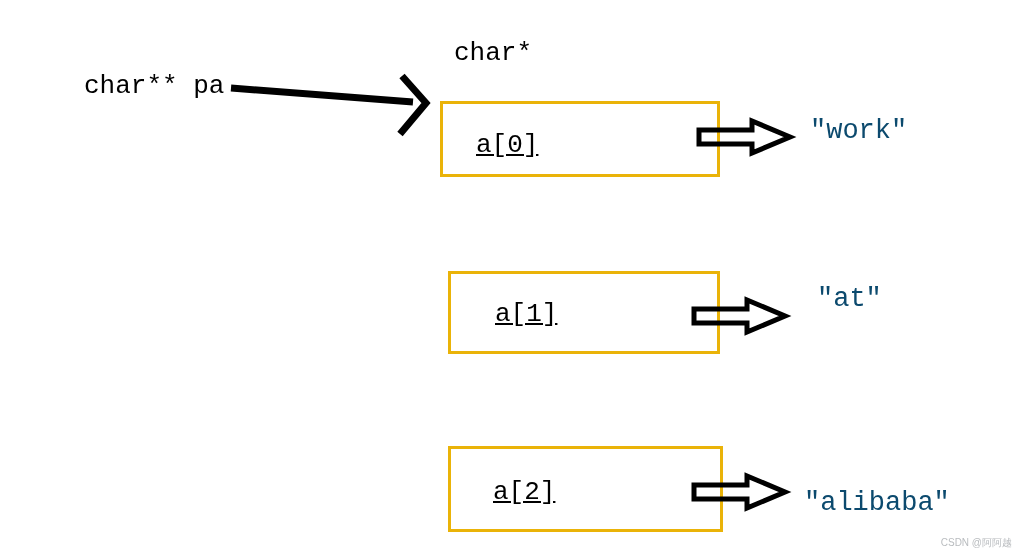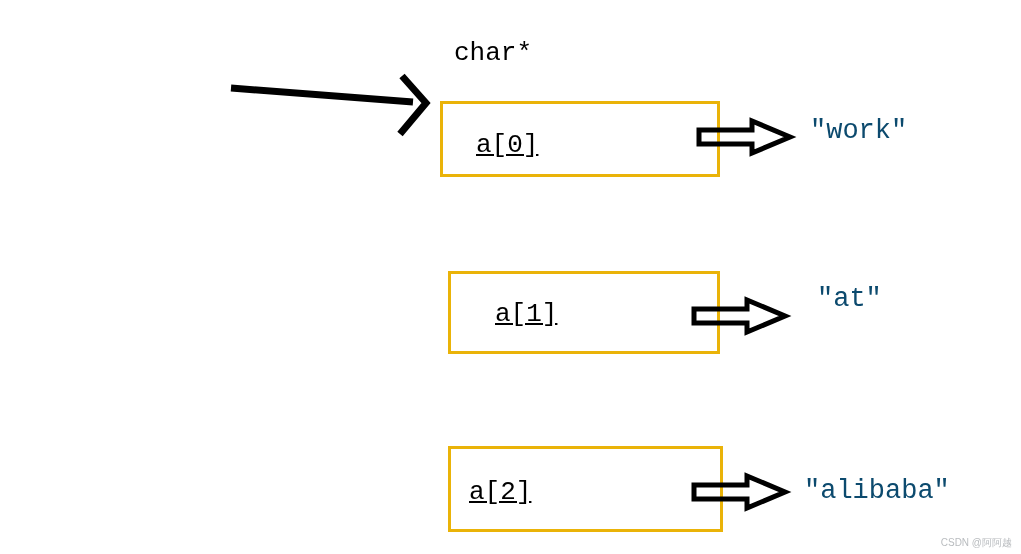--- a/index.html
+++ b/index.html
@@ -54,21 +54,21 @@
   .cell0 { left: 440px; top: 101px; width: 280px; height: 76px; }
   .cell1 { left: 448px; top: 271px; width: 272px; height: 83px; padding-left: 12px; }
   .cell2 { left: 448px; top: 446px; width: 275px; height: 86px; }
   .cell-text {
     font-size: 26px;
     line-height: 26px;
     white-space: pre;
   }
   .cell0 .cell-text { margin-left: 33px; padding-top: 12px; }
   .cell1 .cell-text { margin-left: 32px; padding-top: 3px;  }
-  .cell2 .cell-text { margin-left: 18px; padding-top: 6px;  }
+  .cell2 .cell-text { margin-left: 42px; padding-top: 6px;  }
 
   .blockarrow {
     position: absolute;
     width: 100px;
     height: 40px;
     overflow: visible;
   }
   .blockarrow polygon {
     fill: none;
     stroke: #000000;
@@ -81,39 +81,40 @@
 
   .strval {
     position: absolute;
     font-size: 27px;
     line-height: 30px;
     white-space: pre;
     color: #0c4a6e;
   }
   .val0 { left: 810px; top: 116px; }
   .val1 { left: 817px; top: 284px; }
-  .val2 { left: 804px; top: 476px; }
+  .val2 { left: 804px; top: 488px; }
 
   .watermark {
     position: absolute;
     right: 9px;
     bottom: 4px;
     font-family: "Liberation Sans", "DejaVu Sans", sans-serif;
     font-size: 10px;
     color: #b9bcbf;
     white-space: pre;
   }
 </style>
 </head>
 <body>
 
 <div class="canvas">
 
   <span class="lbl type-label">char*</span>
 
+  <span class="lbl pa-label">char** pa</span>
 
   <svg class="pa-arrow" viewBox="0 0 210 72" aria-hidden="true">
     <line x1="6" y1="18" x2="188" y2="32"></line>
     <polyline points="177,6 201,33 175,64"></polyline>
   </svg>
 
   <div class="cell cell0">
     <span class="cell-text">a[0]</span>
   </div>
   <svg class="blockarrow arrow0" viewBox="0 0 100 40" aria-hidden="true">

